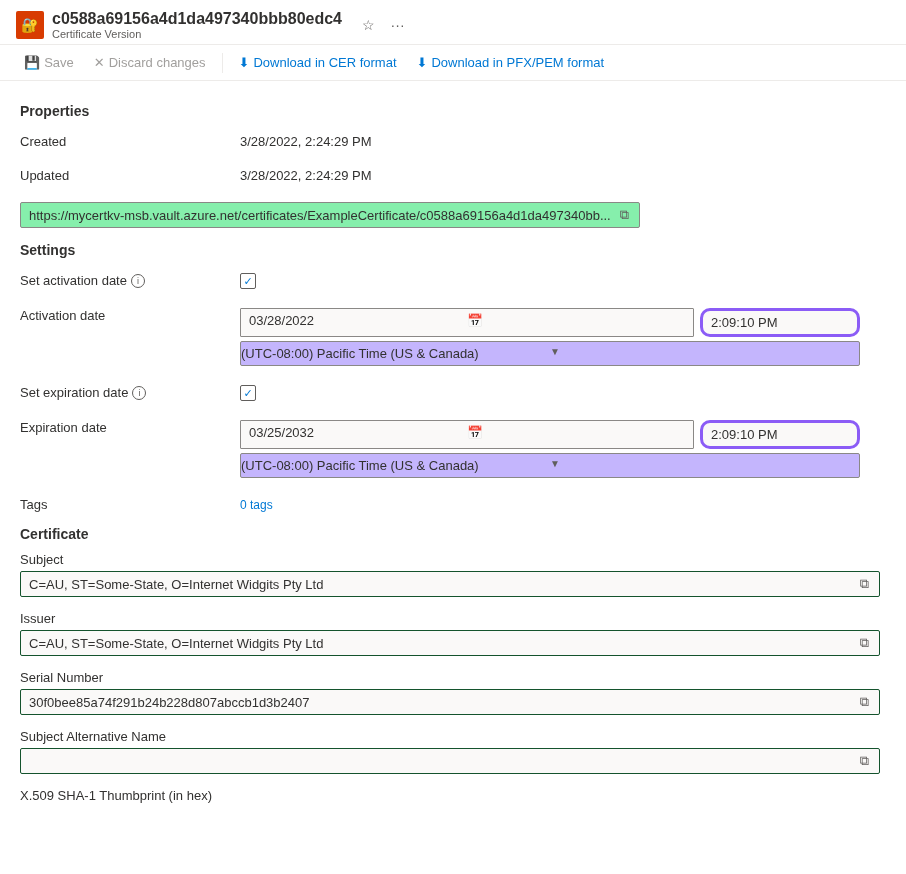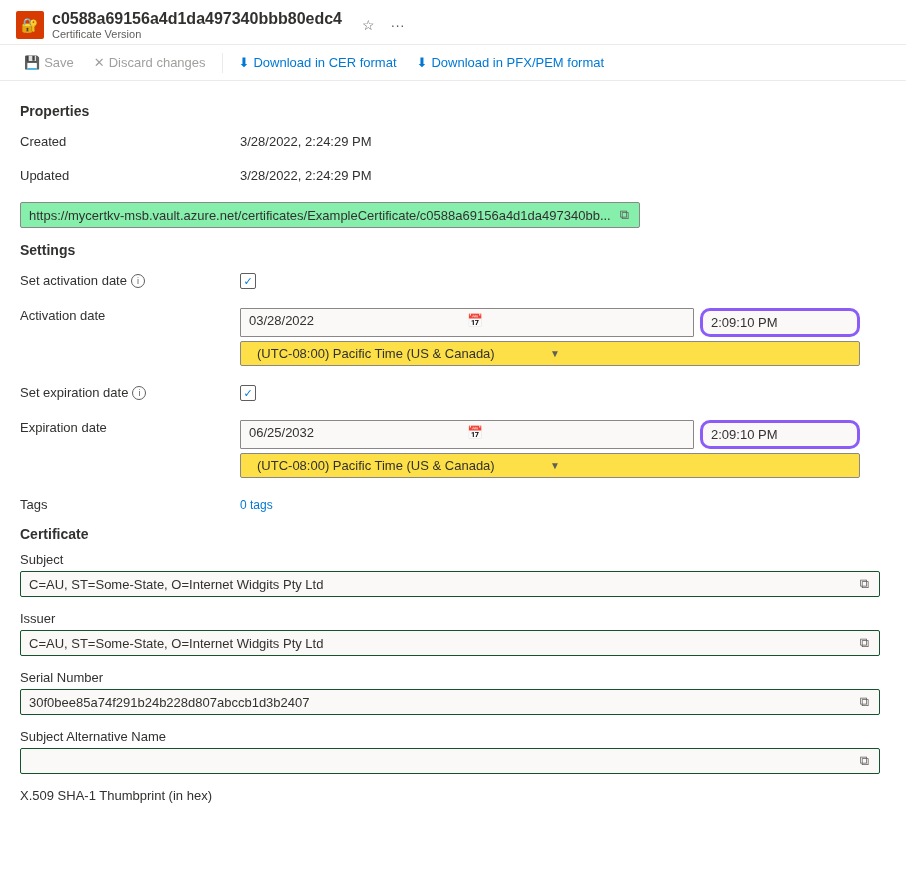--- a/index.html
+++ b/index.html
@@ -96,23 +96,23 @@
     }
     .date-input span { flex: 1; }
     .date-input .cal-icon { color: #605e5c; font-size: 13px; }
     .time-input {
       flex: 0 0 160px; display: flex; align-items: center;
       border: 3px solid #8b5cf6; border-radius: 10px; padding: 4px 8px;
       background: #faf9f8; color: #323130; font-size: 13px;
     }
     .timezone-dropdown {
       max-width: 620px;
-      display: flex; align-items: center;
-      border: 1px solid #8a8886; border-radius: 2px; padding: 4px 16px;
-      background: #fde047; color: #323130; font-size: 13px; cursor: pointer;
+      display: flex; align-items: flex-start;
+      border: 1px solid #8a8886; border-radius: 2px; padding: 4px 0;
+      background: #c4b5fd; color: #323130; font-size: 13px; cursor: pointer;
     }
     .timezone-dropdown span { flex: 1; }
     .timezone-dropdown .chevron { color: #605e5c; font-size: 10px; }
 
     .toggle-container { display: flex; align-items: center; }
     .toggle {
       display: flex; border-radius: 12px; overflow: hidden;
       border: 1px solid #0078d4; width: 120px;
     }
     .toggle-yes {
@@ -245,21 +245,21 @@
         <div class="checkbox-styled checked"></div>
       </div>
     </div>
   </div>
 
   <div class="property-row">
     <div class="property-label">Expiration date</div>
     <div class="property-value">
       <div class="date-time-row">
         <div class="date-input">
-          <span>06/25/2032</span>
+          <span>03/25/2032</span>
           <span class="cal-icon">📅</span>
         </div>
         <div class="time-input">
           <span>2:09:10 PM</span>
         </div>
       </div>
       <div class="timezone-dropdown">
         <span>(UTC-08:00) Pacific Time (US &amp; Canada)</span>
         <span class="chevron">▼</span>
       </div>

